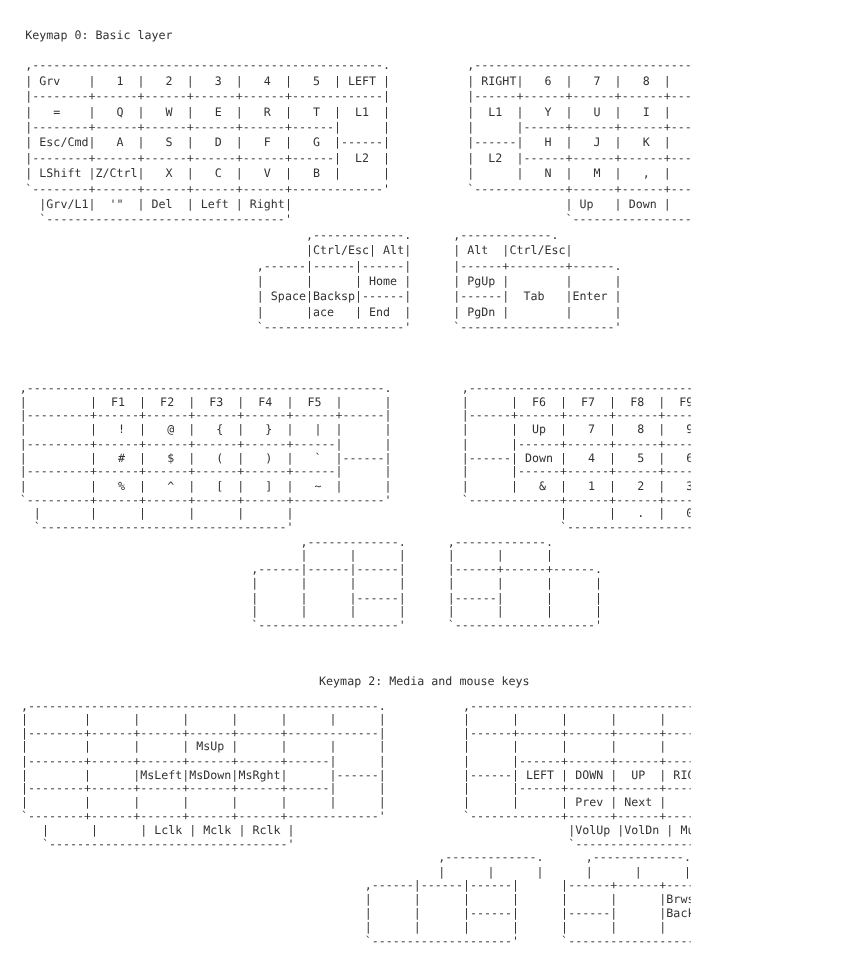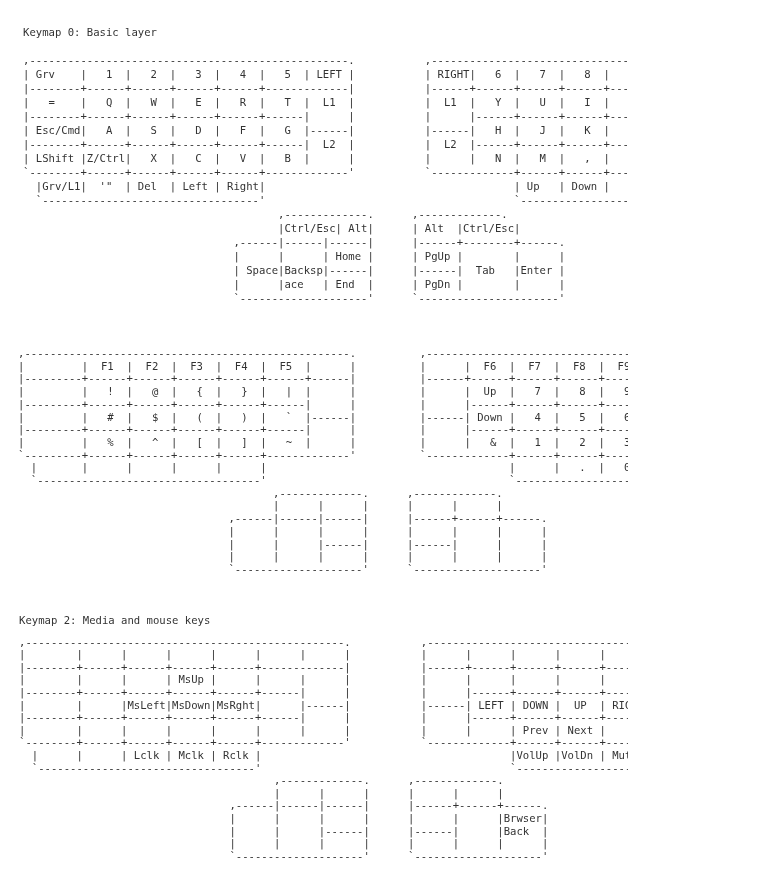--- a/index.html
+++ b/index.html
@@ -23,21 +23,21 @@
     font-family: "DejaVu Sans Mono", "Liberation Mono", monospace;
     font-size: 10.6px;
     color: #333333;
     white-space: pre;
   }
   .sec-k0 { top: 25px;  left: 23px; }
   .sec-k1 { top: 347px; left: 18px; }
   .sec-k2 { top: 614px; left: 19px; }
   .sec-k0 pre { line-height: 14px; }
   .sec-k1 pre { line-height: 12.7px; }
-  .sec-k2 pre { line-height: 12.6px; }
+  .sec-k2 pre { line-height: 12.6px; text-align: center; }
   .sec-k0 .keymap-title { margin-bottom: 14px; }
   .sec-k1 .keymap-title { margin-bottom: 10px; }
   .sec-k2 .keymap-title { margin-bottom: 9px; }
 </style>
 </head>
 <body>
 
 <div class="page">
 
   <section class="keymap-section sec-k0">

